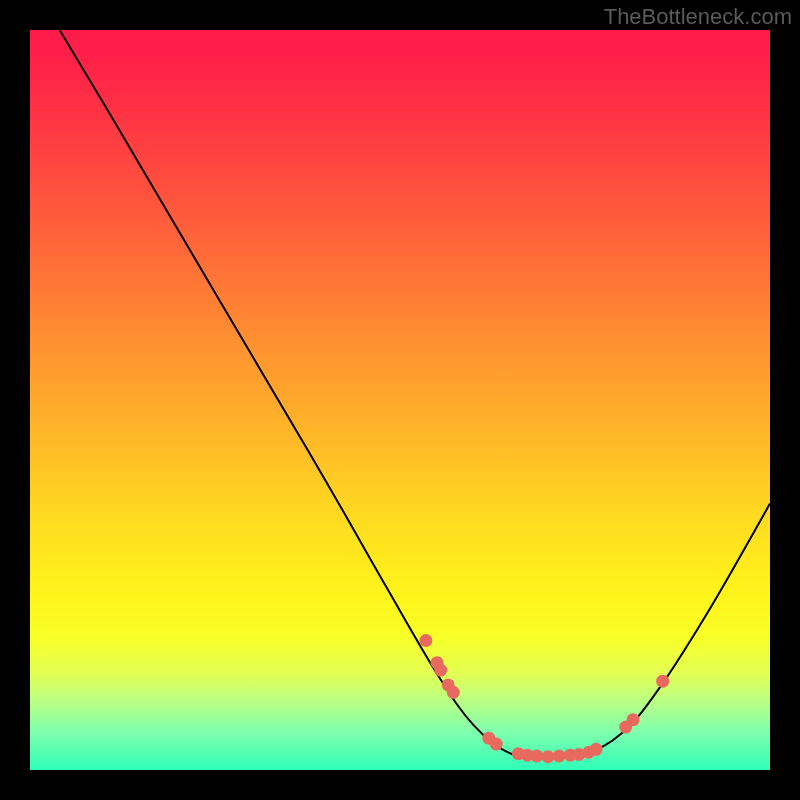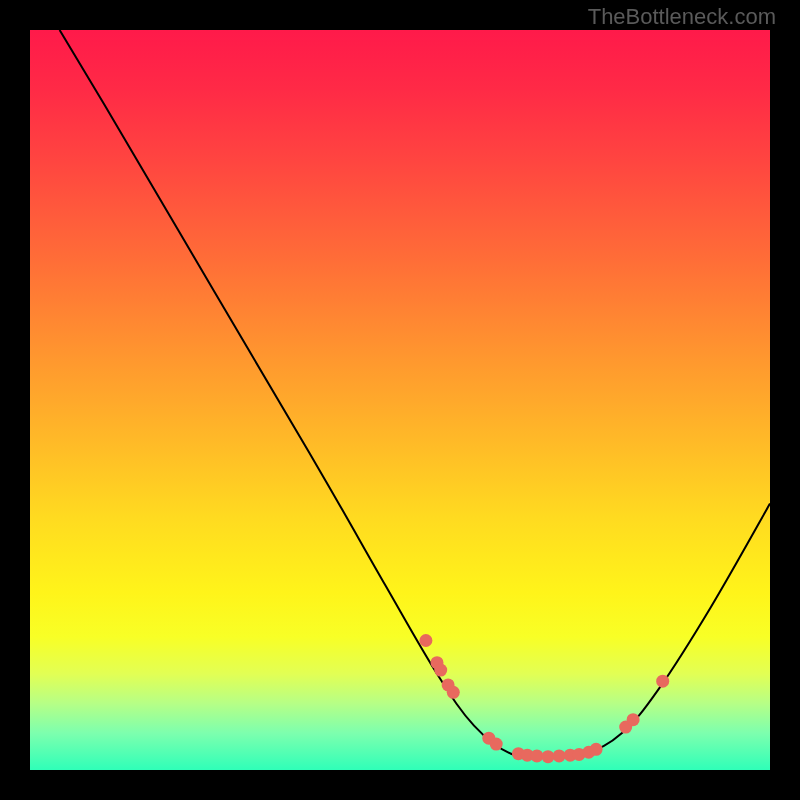--- a/index.html
+++ b/index.html
@@ -7,21 +7,21 @@
     width: 800px;
     height: 800px;
     background: #000;
     position: relative;
     font-family: Arial, sans-serif;
     overflow: hidden;
   }
   .watermark {
     position: absolute;
     top: 4px;
-    right: 24px;
+    right: 8px;
     color: #5a5a5a;
     font-size: 22px;
     font-weight: 500;
     z-index: 10;
   }
   .plot-area {
     position: absolute;
     left: 30px;
     top: 30px;
     width: 740px;

